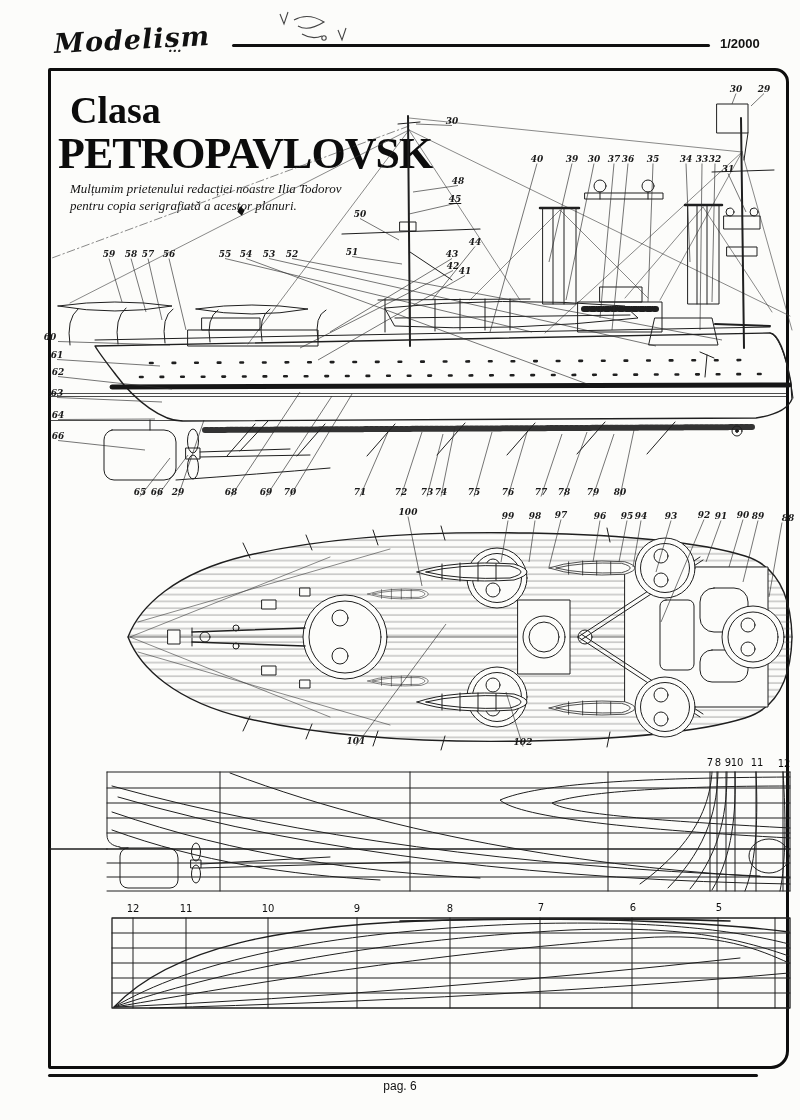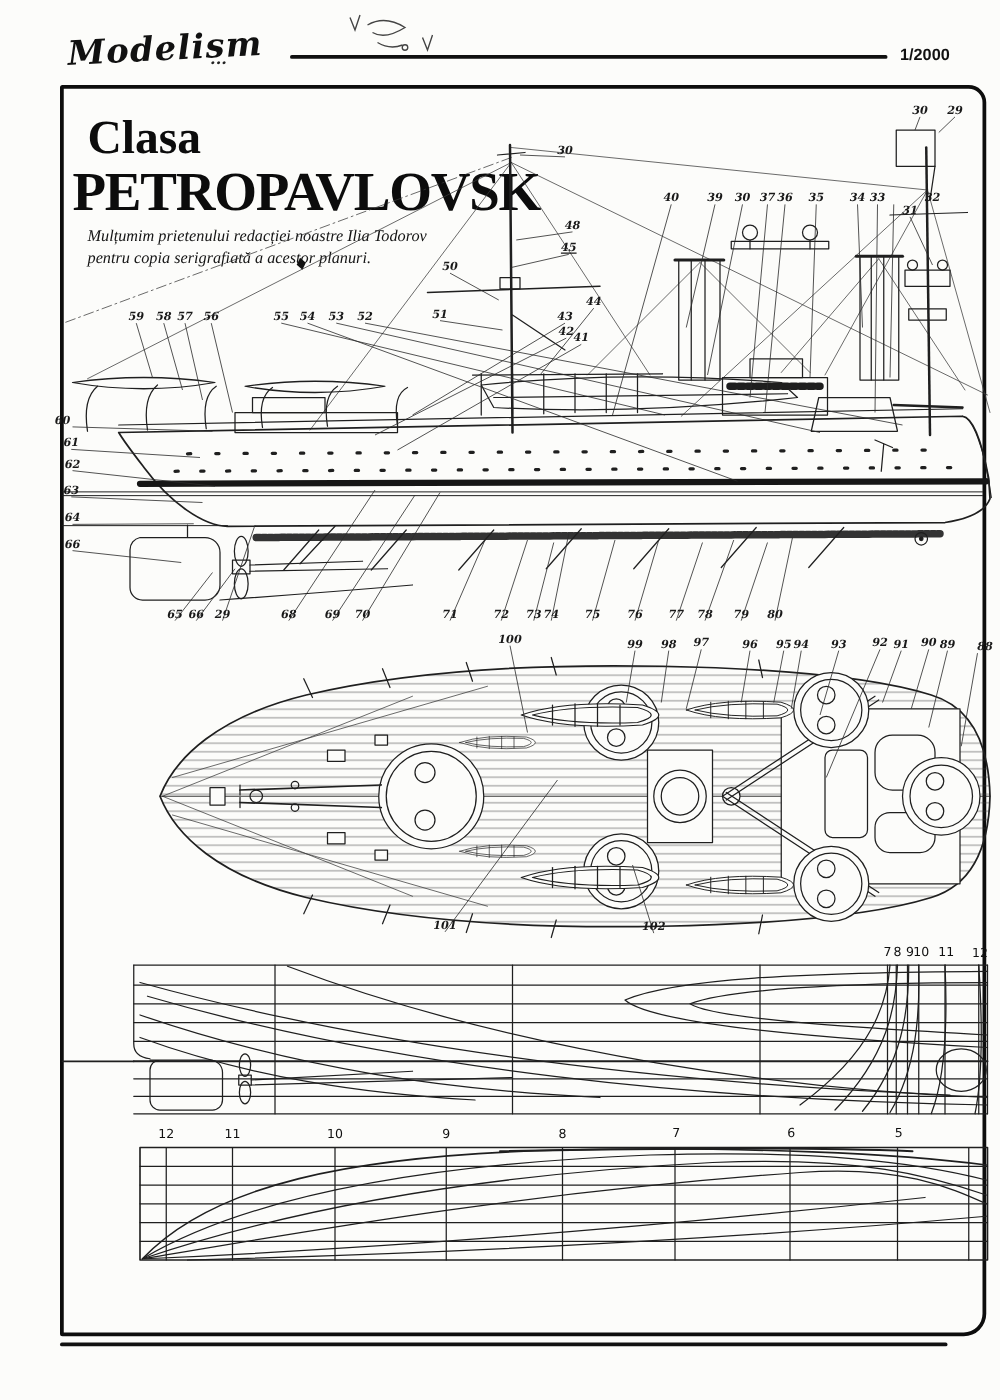--- a/index.html
+++ b/index.html
@@ -427,21 +427,21 @@
       <span class="callout" style="left: 453px; top: 266px;">42</span>
       <span class="callout" style="left: 465px; top: 271px;">41</span>
       <span class="callout" style="left: 537px; top: 159px;">40</span>
       <span class="callout" style="left: 572px; top: 159px;">39</span>
       <span class="callout" style="left: 594px; top: 159px;">30</span>
       <span class="callout" style="left: 614px; top: 159px;">37</span>
       <span class="callout" style="left: 628px; top: 159px;">36</span>
       <span class="callout" style="left: 653px; top: 159px;">35</span>
       <span class="callout" style="left: 686px; top: 159px;">34</span>
       <span class="callout" style="left: 702px; top: 159px;">33</span>
-      <span class="callout" style="left: 746px; top: 159px;">32</span>
+      <span class="callout" style="left: 715px; top: 159px;">32</span>
       <span class="callout" style="left: 728px; top: 169px;">31</span>
       <span class="callout" style="left: 736px; top: 89px;">30</span>
       <span class="callout" style="left: 764px; top: 89px;">29</span>
       <span class="callout" style="left: 109px; top: 254px;">59</span>
       <span class="callout" style="left: 131px; top: 254px;">58</span>
       <span class="callout" style="left: 148px; top: 254px;">57</span>
       <span class="callout" style="left: 169px; top: 254px;">56</span>
       <span class="callout" style="left: 225px; top: 254px;">55</span>
       <span class="callout" style="left: 246px; top: 254px;">54</span>
       <span class="callout" style="left: 269px; top: 254px;">53</span>
@@ -493,13 +493,14 @@
       <span class="station" style="left: 186px; top: 908px;">11</span>
       <span class="station" style="left: 268px; top: 908px;">10</span>
       <span class="station" style="left: 357px; top: 908px;">9</span>
       <span class="station" style="left: 450px; top: 908px;">8</span>
       <span class="station" style="left: 541px; top: 907px;">7</span>
       <span class="station" style="left: 633px; top: 907px;">6</span>
       <span class="station" style="left: 719px; top: 907px;">5</span>
     </div>
 
   <div class="fline"></div>
+  <div class="pag">pag. 6</div>
 </div>
 
 </body></html>

